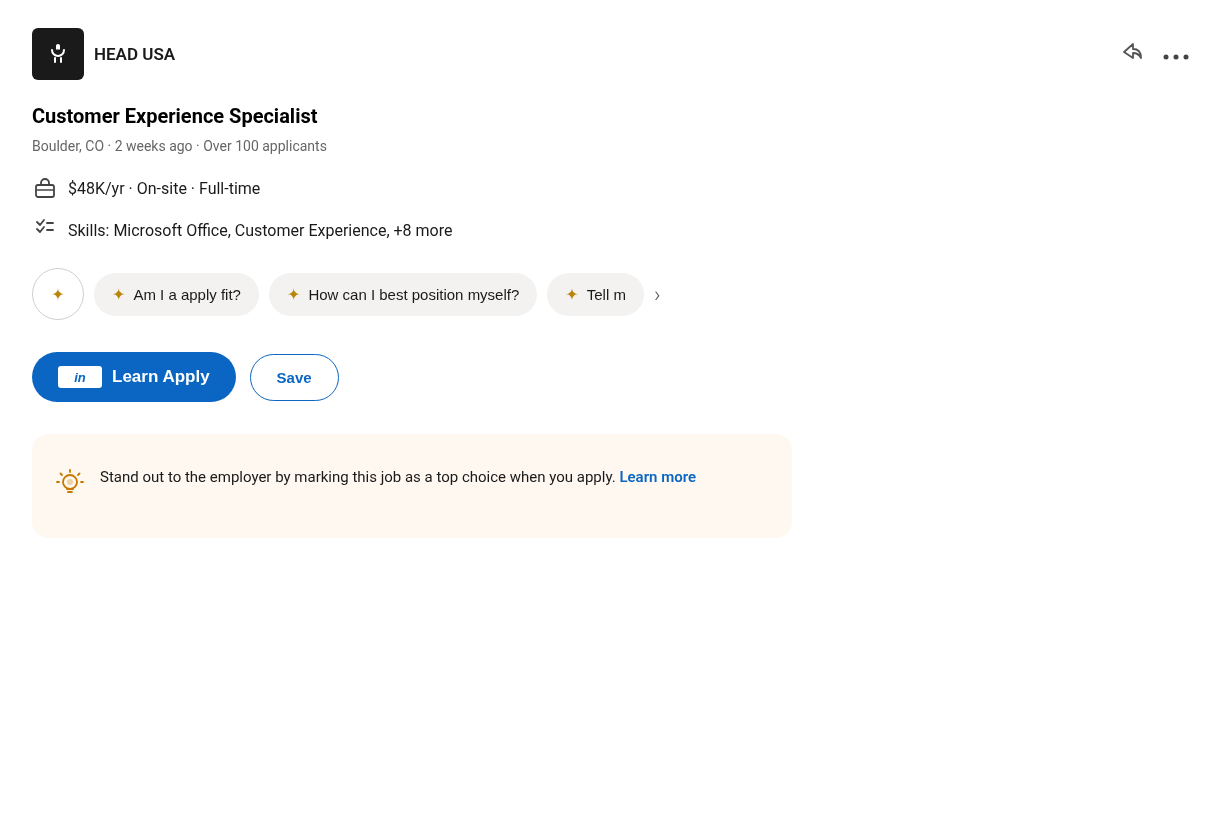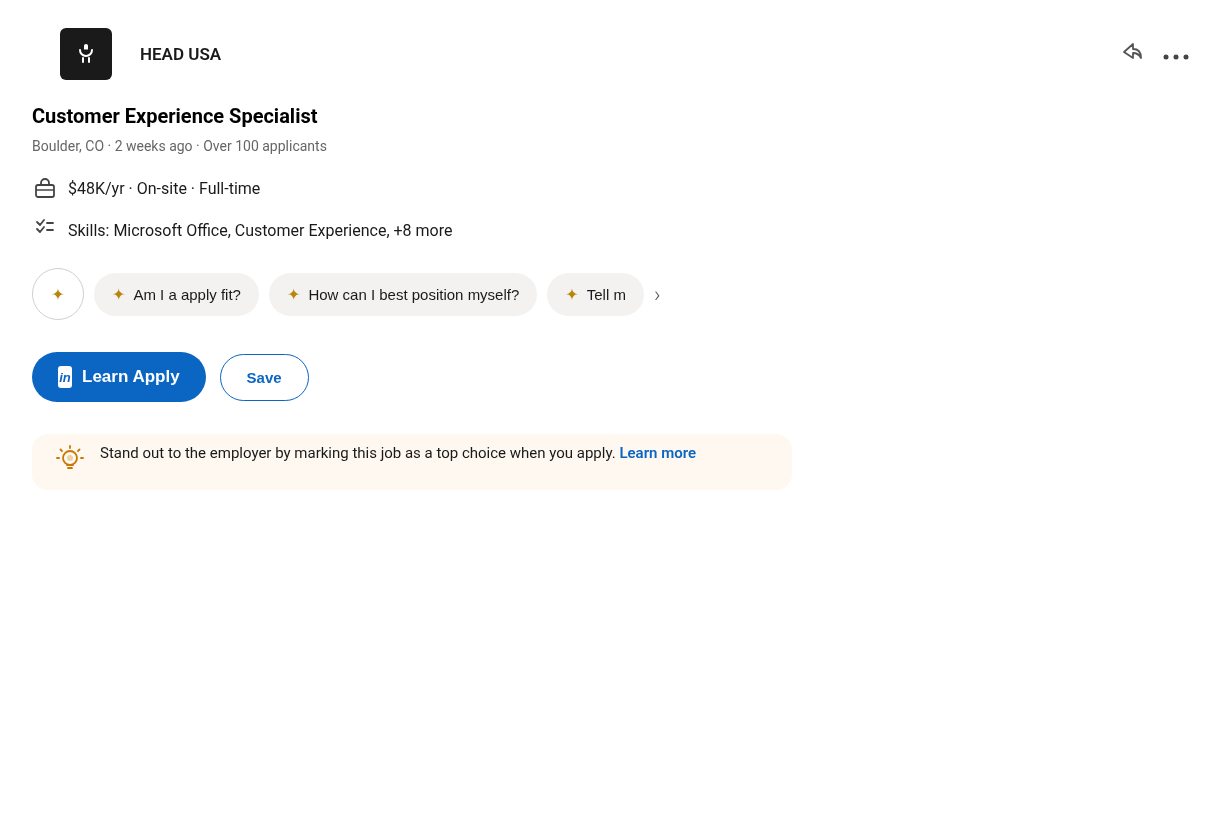--- a/index.html
+++ b/index.html
@@ -20,22 +20,21 @@
     .company-header {
       display: flex;
       align-items: center;
       justify-content: space-between;
       margin-bottom: 24px;
     }
 
     .company-left {
       display: flex;
       align-items: center;
-      gap: 28px;
-      margin-left: 28px;
+      gap: 10px;
     }
 
     .company-logo {
       width: 52px;
       height: 52px;
       background: #1a1a1a;
       border-radius: 6px;
       display: flex;
       align-items: center;
       justify-content: center;
@@ -211,21 +210,21 @@
       border: none;
       border-radius: 30px;
       padding: 14px 26px;
       font-size: 17px;
       font-weight: 600;
       cursor: pointer;
       white-space: nowrap;
     }
 
     .linkedin-in-icon {
-      width: 14px;
+      width: 44px;
       height: 22px;
       background: #ffffff;
       border-radius: 3px;
       display: flex;
       align-items: center;
       justify-content: center;
       flex-shrink: 0;
     }
 
     .linkedin-in-icon span {
@@ -246,21 +245,21 @@
       font-weight: 600;
       cursor: pointer;
     }
 
     .top-choice-banner {
       display: flex;
       align-items: flex-start;
       gap: 14px;
       background: #fef8f0;
       border-radius: 16px;
-      padding: 8px 22px;
+      padding: 32px 22px;
       max-width: 760px;
     }
 
     .lightbulb-icon {
       font-size: 26px;
       flex-shrink: 0;
       margin-top: 2px;
     }
 
     .banner-text {

